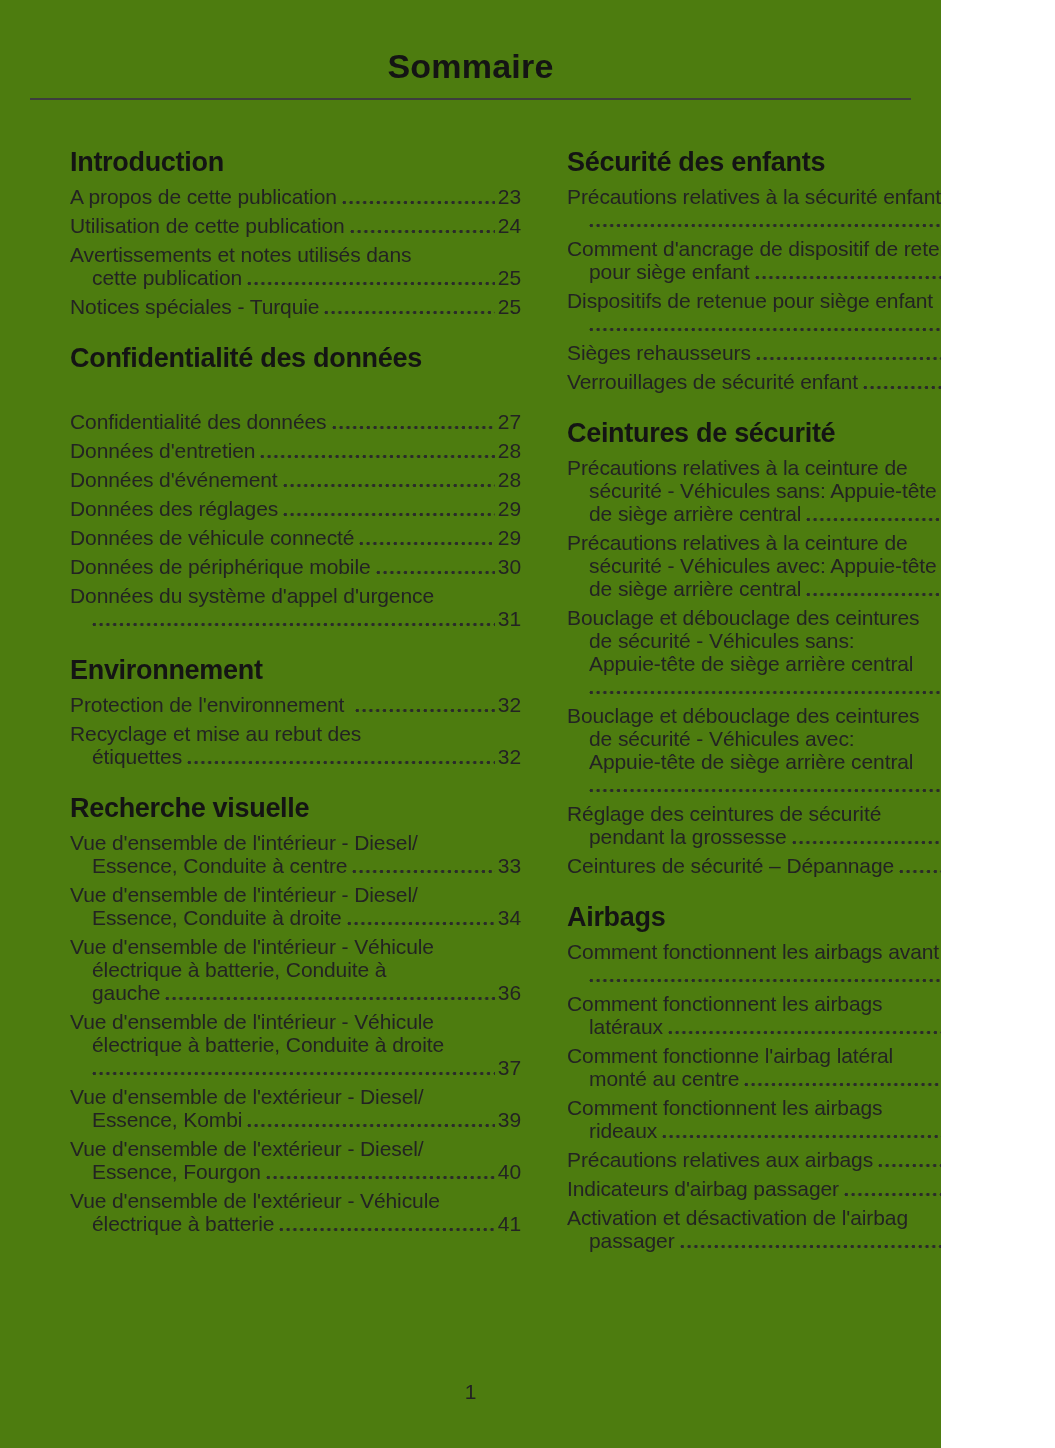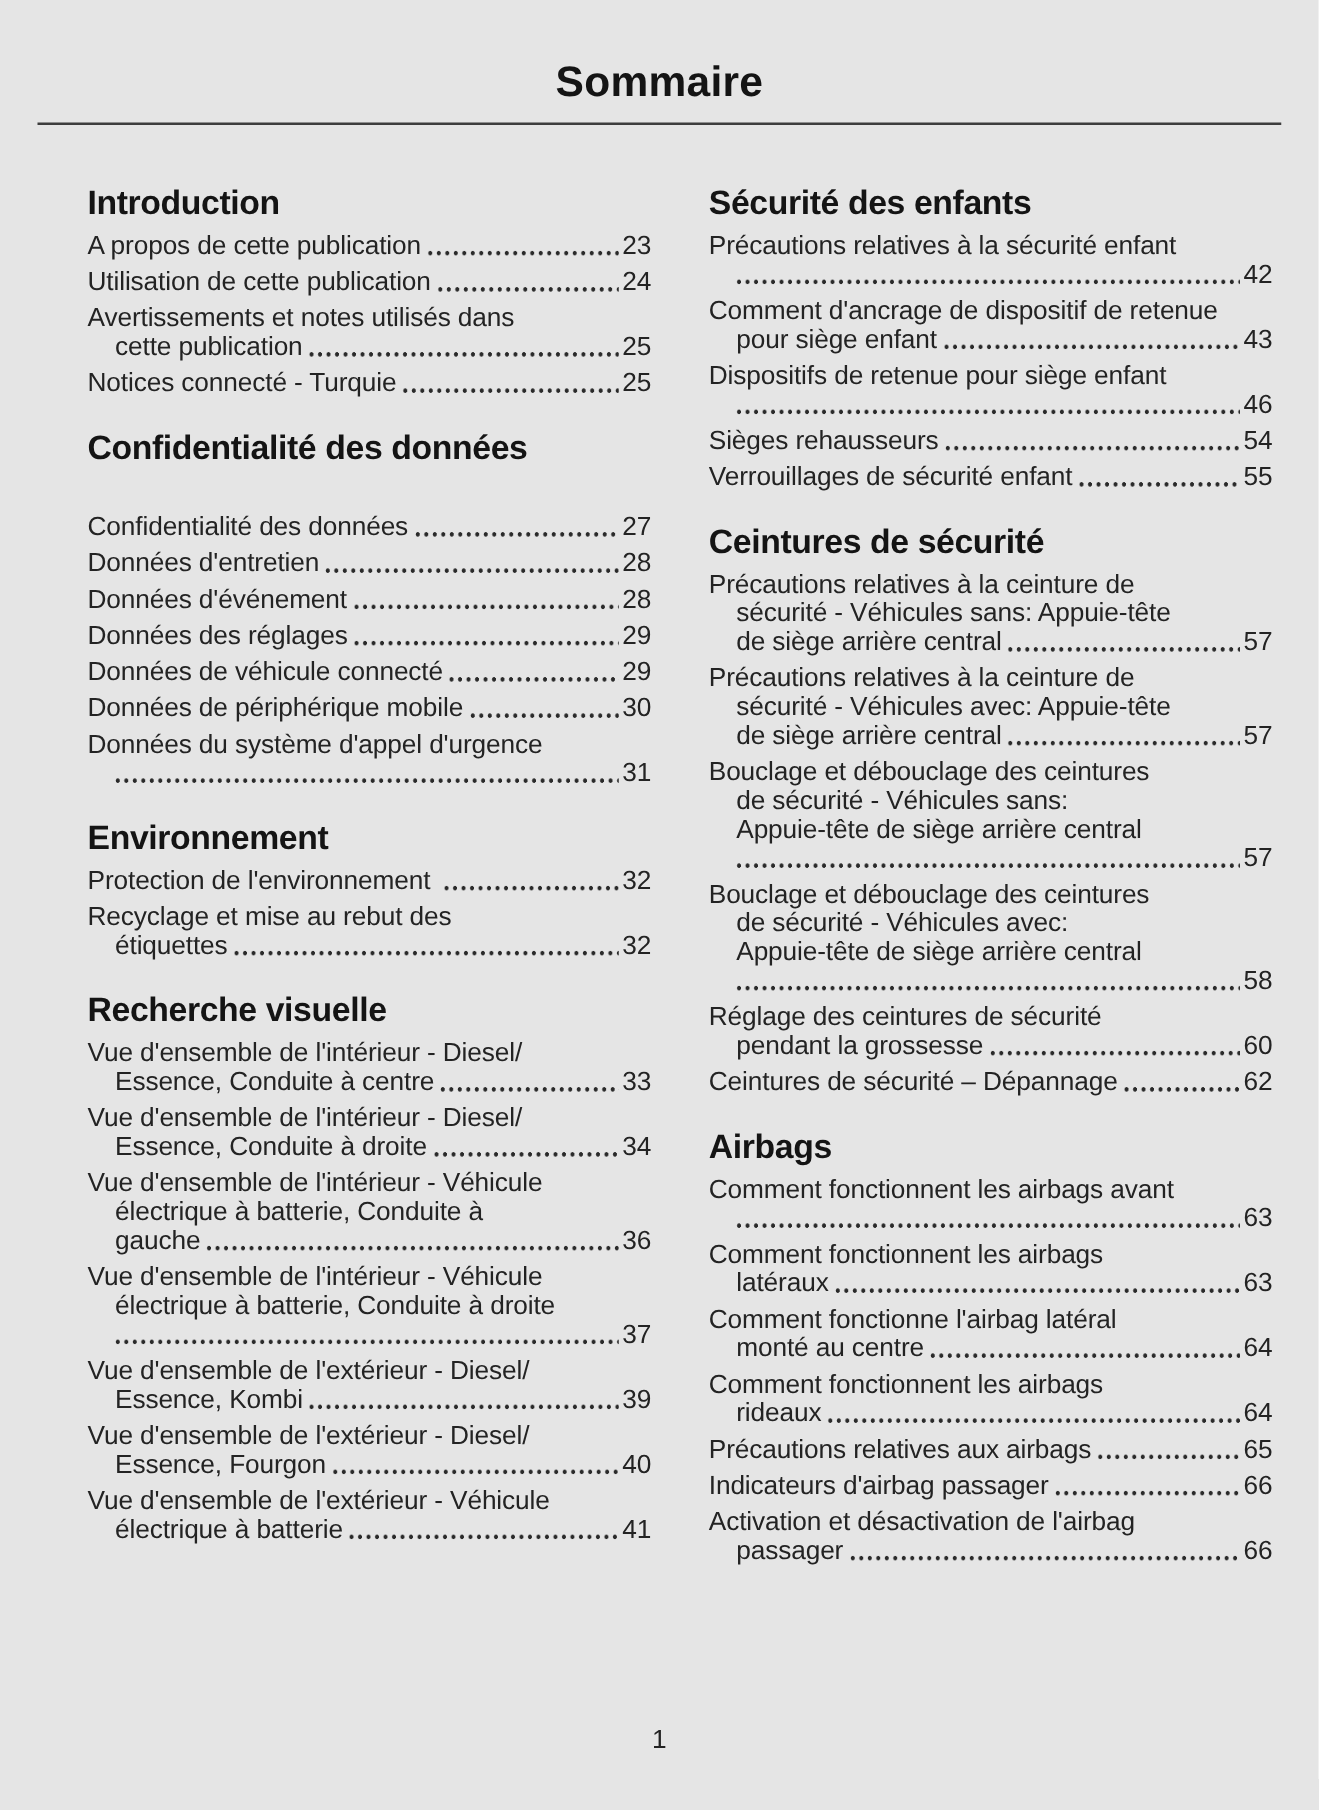--- a/index.html
+++ b/index.html
@@ -1,20 +1,20 @@
 <!DOCTYPE html>
 <html lang="fr"><head>
 <meta charset="utf-8">
 <style>
   html, body { margin: 0; padding: 0; background: #ffffff; }
   .page {
     position: relative;
-    width: 1055px;
+    width: 941px;
     height: 1448px;
-    background: #e5e5e5;
+    background: #4d7c0f;
     font-family: "Liberation Sans", "DejaVu Sans", sans-serif;
     color: #232323;
     overflow: hidden;
     box-sizing: border-box;
     padding-top: 46px;
   }
   h1.doc-title {
     margin: 0;
     text-align: center;
     font-size: 34px;
@@ -105,21 +105,21 @@
         <div class="entry">
           <div class="line">Avertissements et notes utilisés dans</div>
           <div class="line last cont">
             <span class="txt">cette publication</span>
             <span class="dots"></span>
             <span class="num">25</span>
           </div>
         </div>
         <div class="entry">
           <div class="line last">
-            <span class="txt">Notices connecté - Turquie</span>
+            <span class="txt">Notices spéciales - Turquie</span>
             <span class="dots"></span>
             <span class="num">25</span>
           </div>
         </div>
         <h2 class="heading gap">Confidentialité des données</h2>
         <div class="entry">
           <div class="line last">
             <span class="txt">Confidentialité des données</span>
             <span class="dots"></span>
             <span class="num">27</span>

